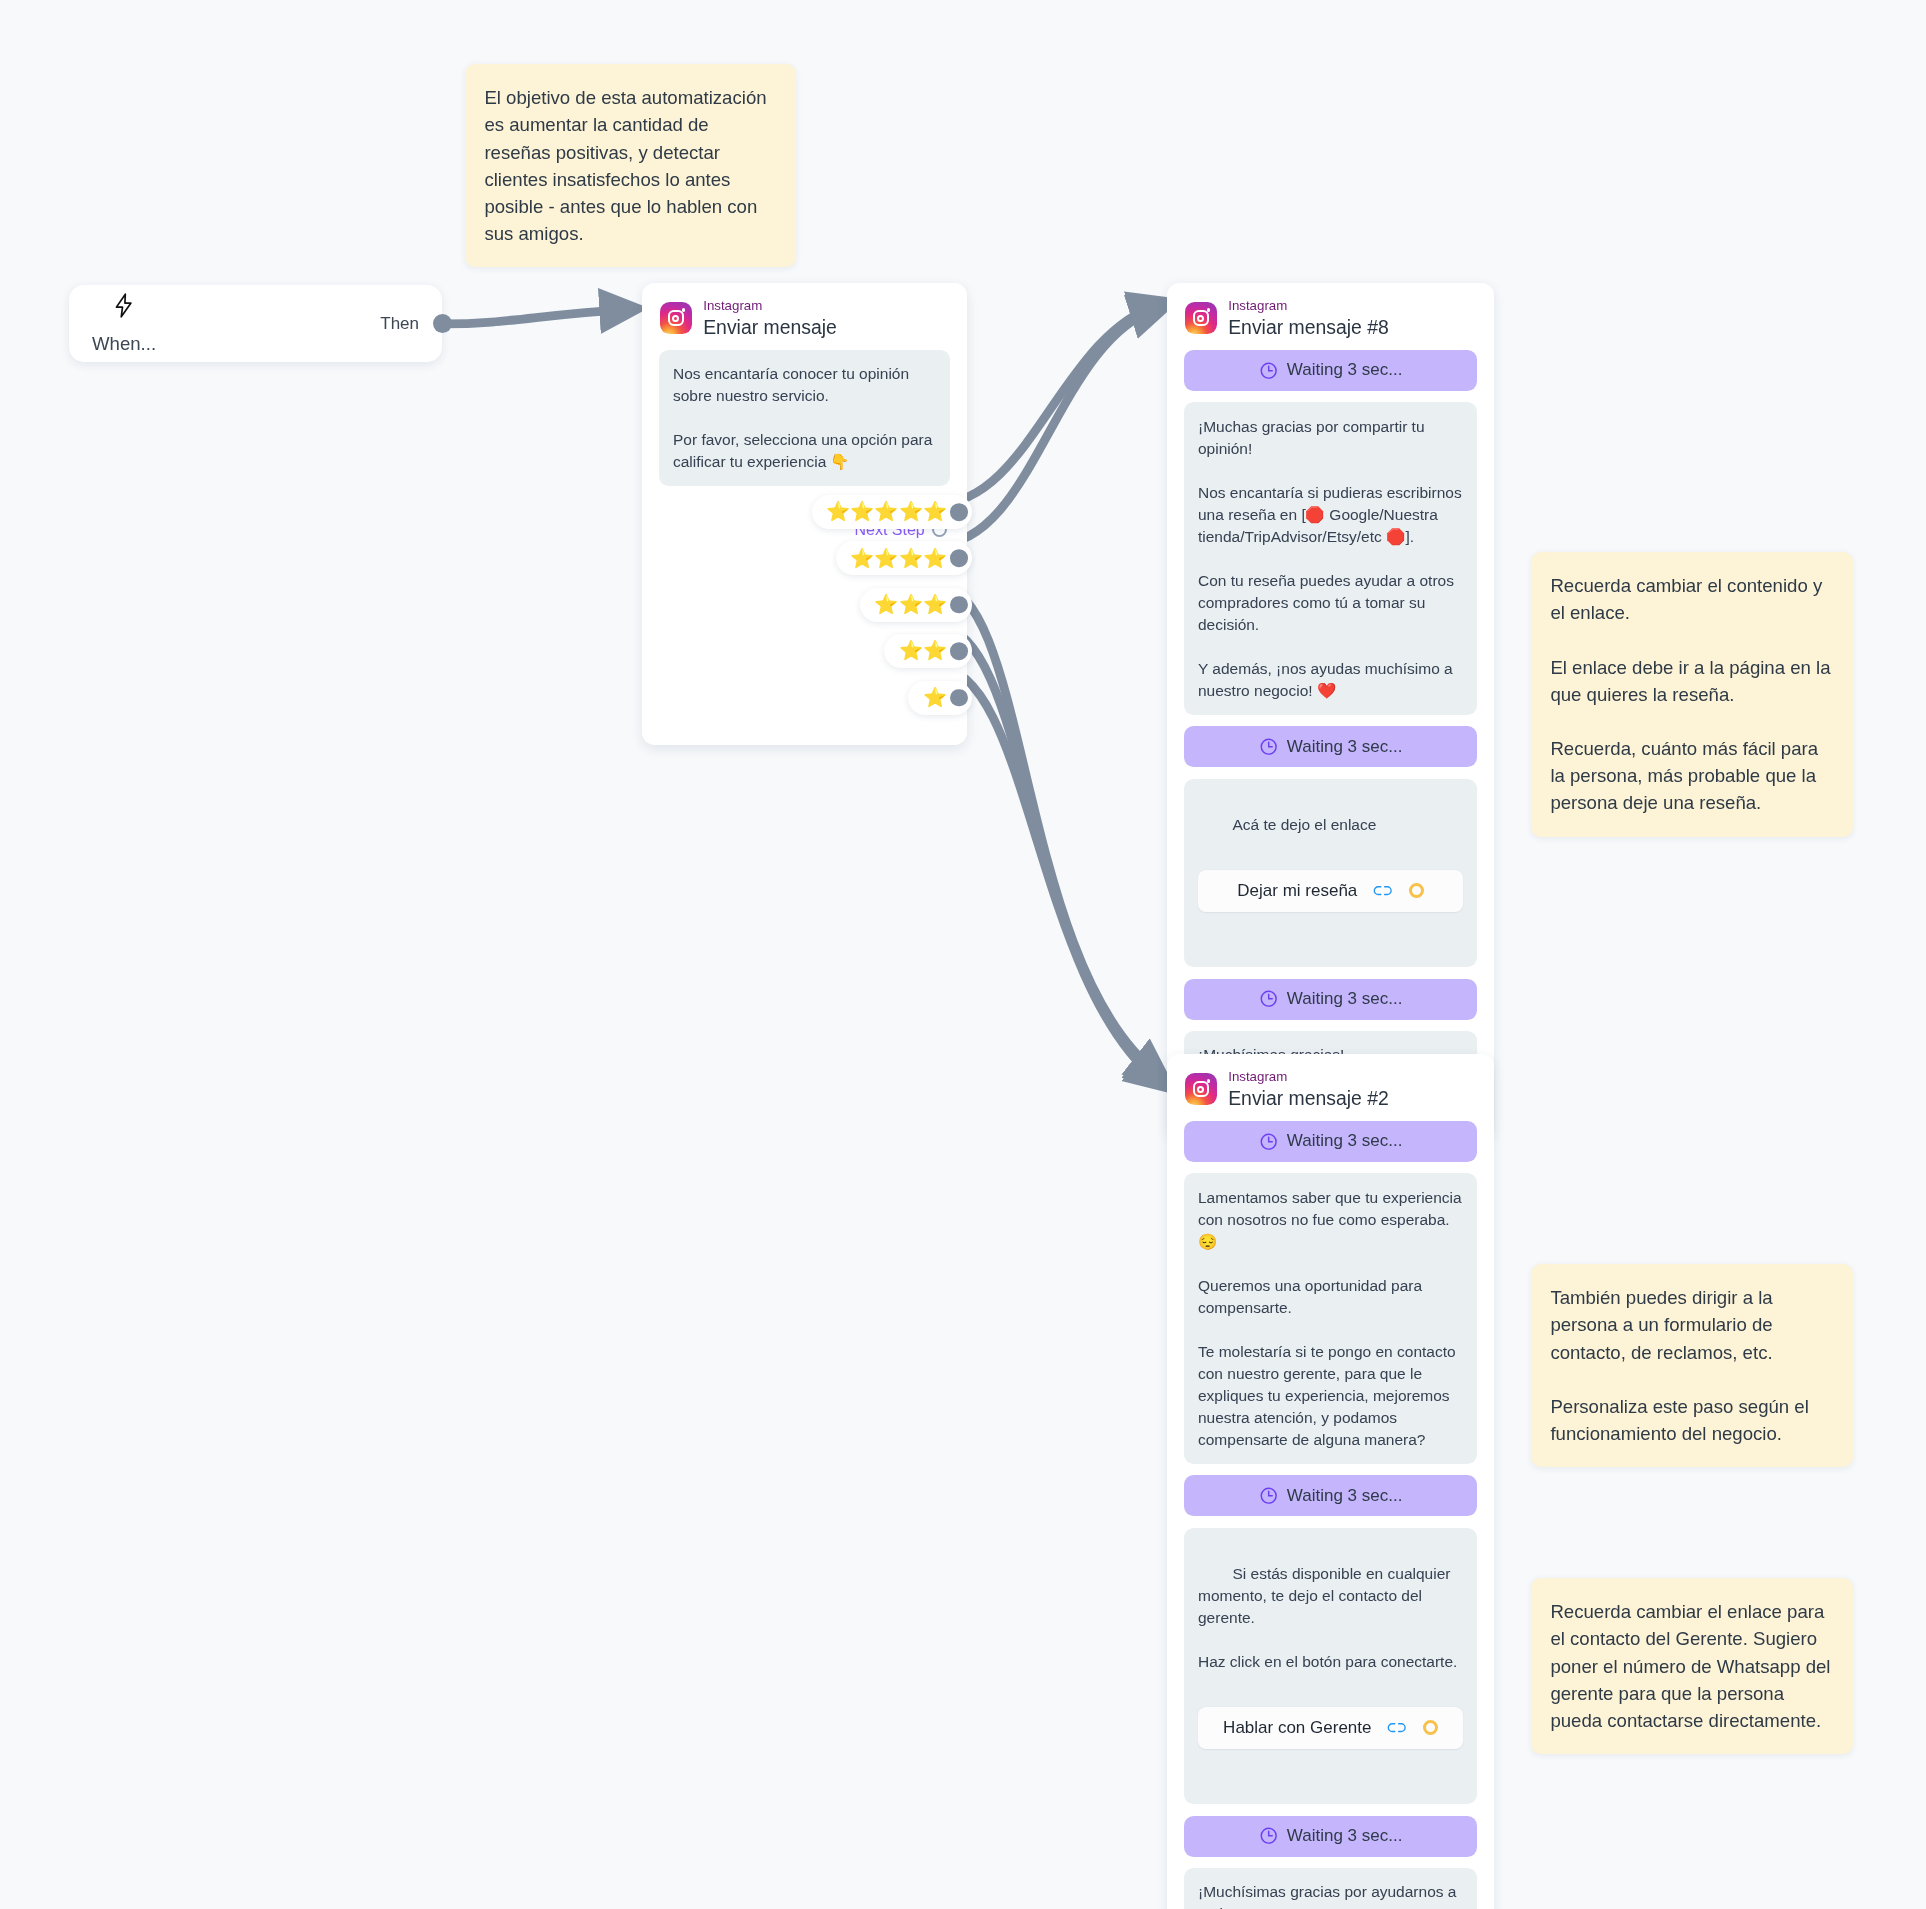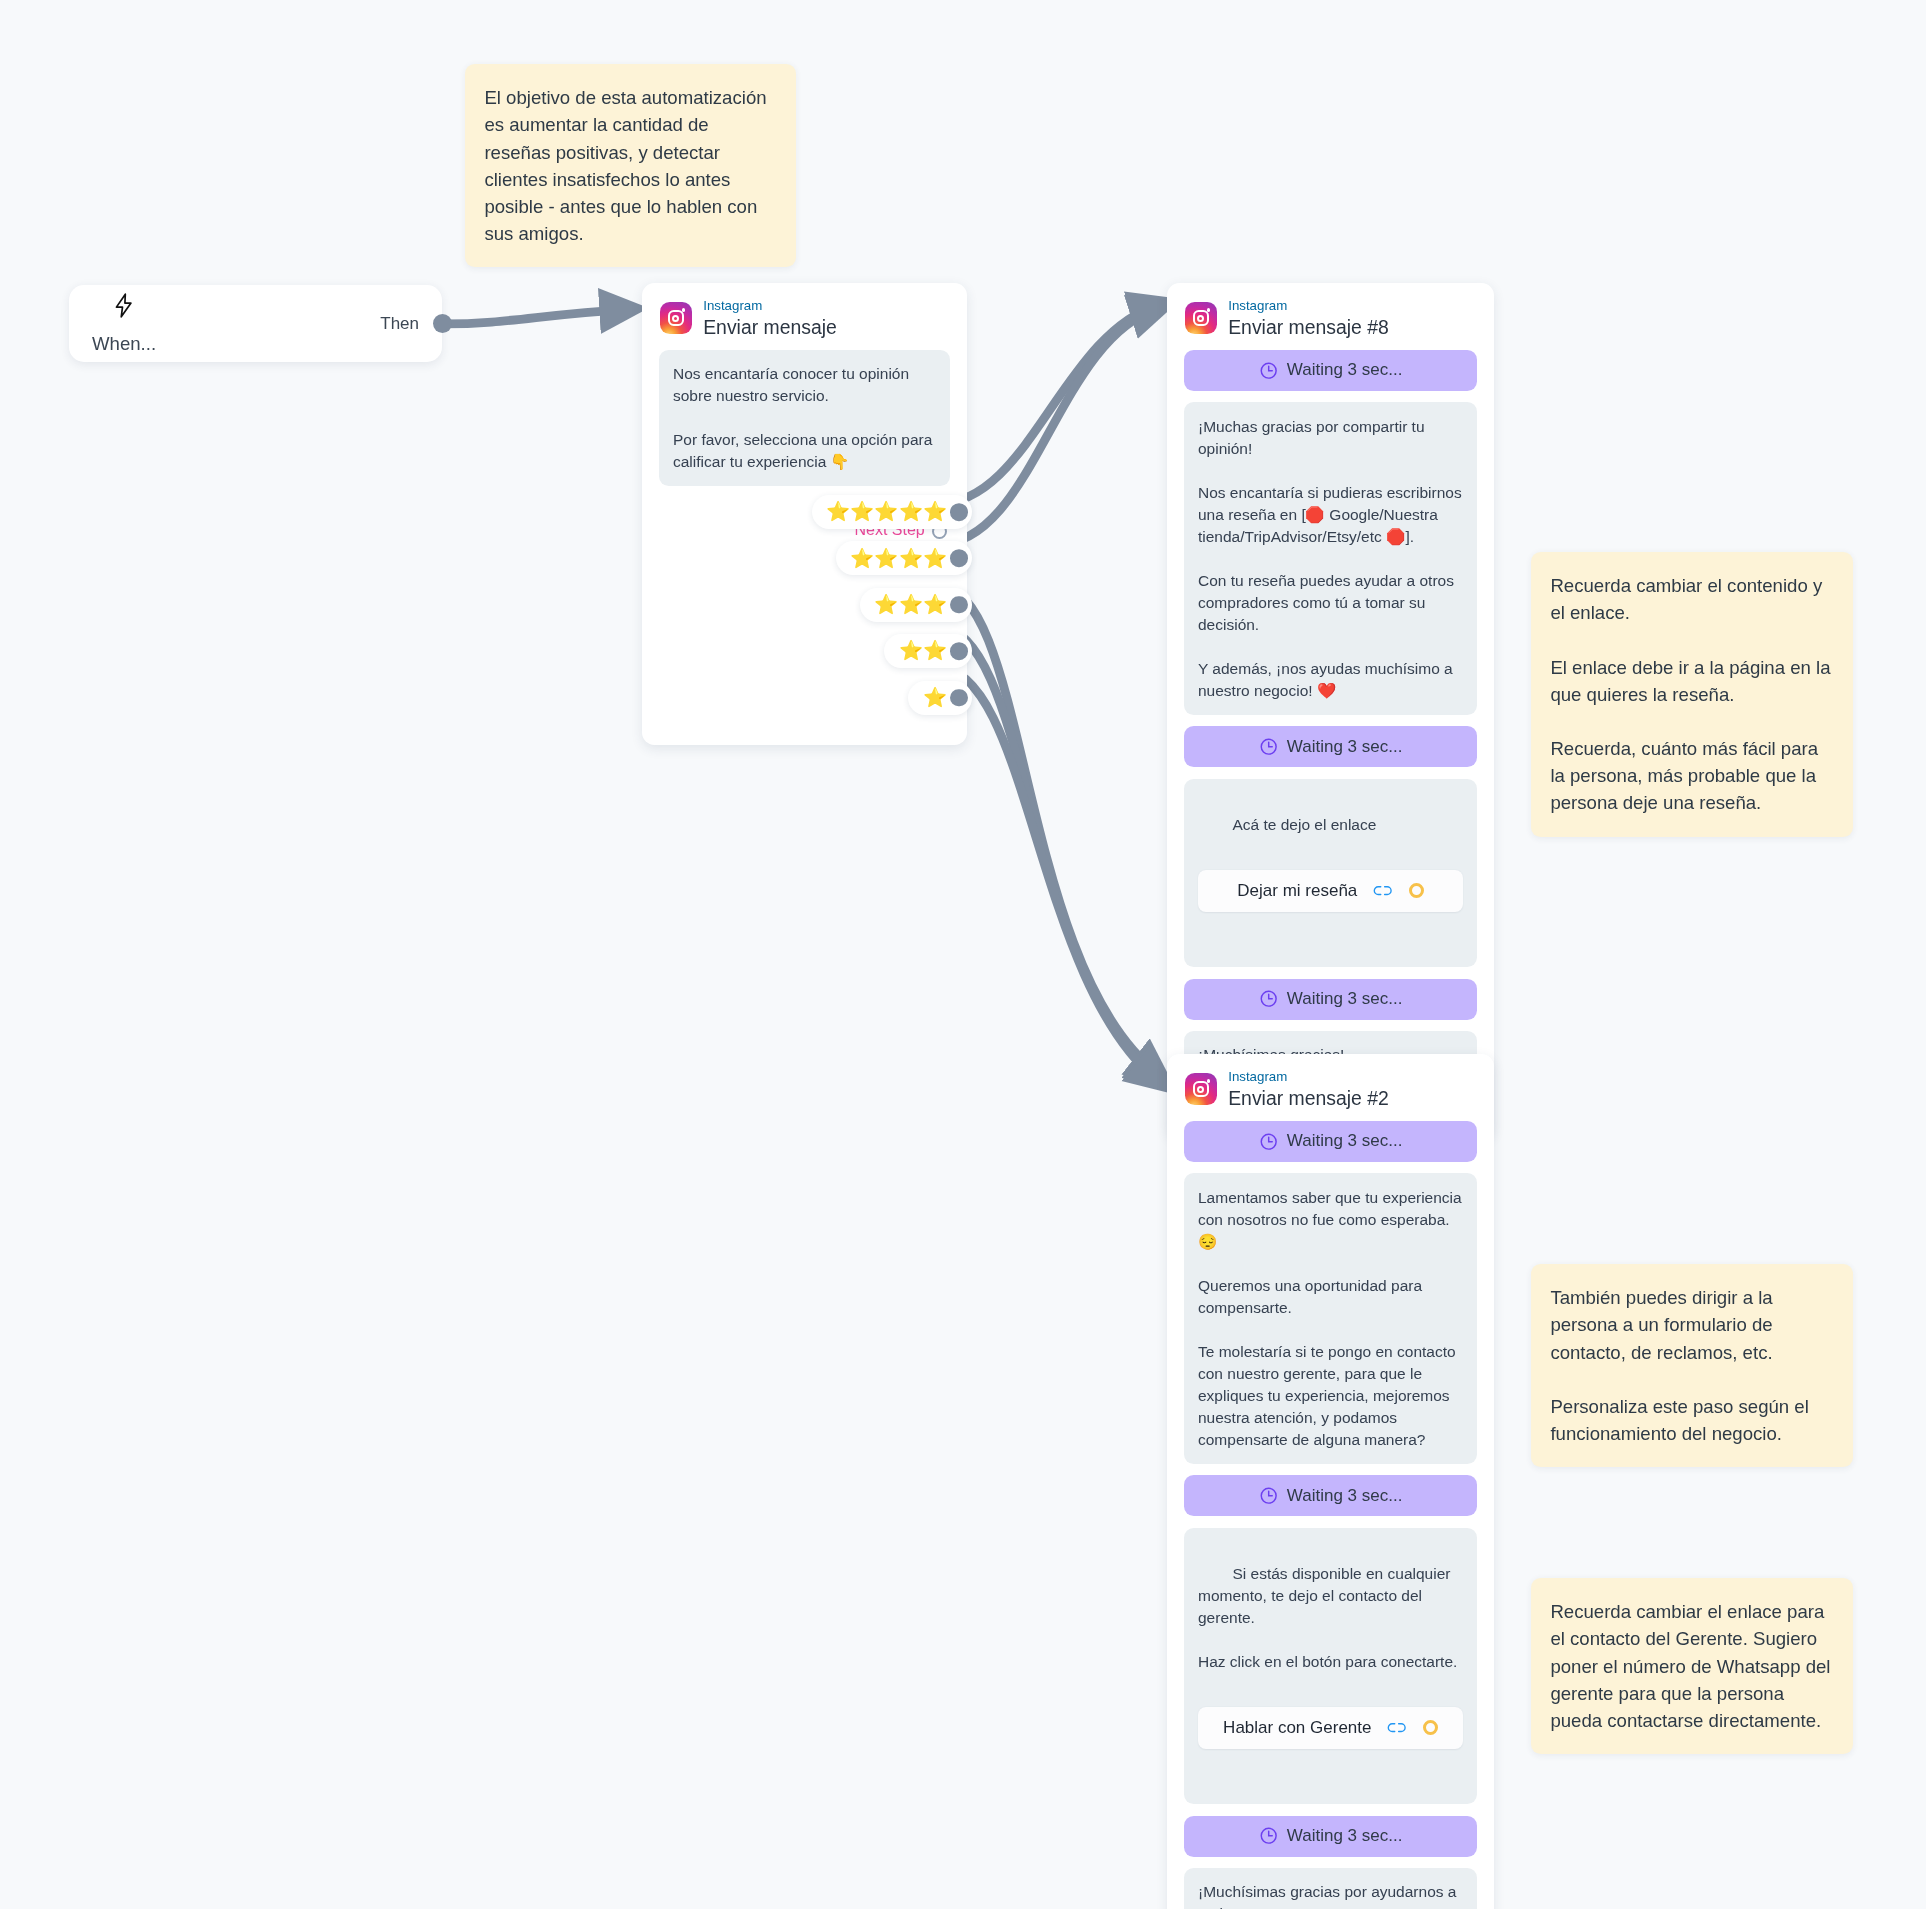--- a/index.html
+++ b/index.html
@@ -49,21 +49,21 @@
   .ig-icon::before{
     content:"";position:absolute;left:8px;top:8px;width:16px;height:16px;
     border:2.7px solid #fff;border-radius:5.7px;box-sizing:border-box;
   }
   .ig-icon::after{
     content:"";position:absolute;left:12.4px;top:12.4px;width:7px;height:7px;
     border:2.2px solid #fff;border-radius:50%;box-sizing:border-box;
   }
   .ig-dot{position:absolute;right:6.6px;top:6.2px;width:3.5px;height:3.5px;background:#fff;border-radius:50%;}
   .head-text{display:flex;flex-direction:column;line-height:1.15;}
-  .svc{font-size:13.3px;color:#0369a1;margin-bottom:2.7px;}
+  .svc{font-size:13.3px;color:#701a75;margin-bottom:2.7px;}
   .ttl{font-size:19.4px;color:#2b3542;}
 
   .card-body{padding:0 17px 11.5px 17px;}
   .bubble{
     background:#eaeff2;border-radius:9.7px;padding:13.3px 14px;
     font-size:15.5px;line-height:1.42;color:#364151;white-space:pre-wrap;
     margin-bottom:11.5px;
   }
   .waiting{
     background:#c4b5fd;border-radius:9.7px;height:41px;margin-bottom:11.5px;
@@ -72,22 +72,22 @@
   }
   .clock{width:19.4px;height:19.4px;display:block;}
   .linkbtn{
     background:#fcfcfd;border-radius:8px;height:42px;margin-top:11.5px;
     display:flex;align-items:center;justify-content:center;gap:16px;
     font-size:17px;color:#1f2733;box-shadow:0 0.4px 1.8px rgba(40,60,90,.08);
   }
   .chain{width:19.4px;height:13.3px;display:block;}
   .ring{width:15px;height:15px;border:3.1px solid #f7c14a;border-radius:50%;box-sizing:border-box;}
   .nextstep{
-    display:flex;align-items:flex-end;justify-content:flex-end;gap:7px;
-    padding:11.5px 20.3px 17.7px 0;font-size:16px;color:#ec4899;
+    display:flex;align-items:center;justify-content:flex-end;gap:7px;
+    padding:11.5px 20.3px 17.7px 0;font-size:16px;color:#8b5cf6;
   }
   .ns-ring{width:15px;height:15px;border:2.2px solid #94a2b5;border-radius:50%;box-sizing:border-box;}
 
   
   .opts{position:absolute;right:-5.3px;display:flex;flex-direction:column;align-items:flex-end;gap:12.4px;}
   .opt{
     background:#fff;border-radius:442px;height:34px;
     display:flex;align-items:center;gap:3.5px;padding:0 25px 0 15px;
     box-shadow:0 1.8px 6.2px rgba(40,60,90,.11);position:relative;
   }

